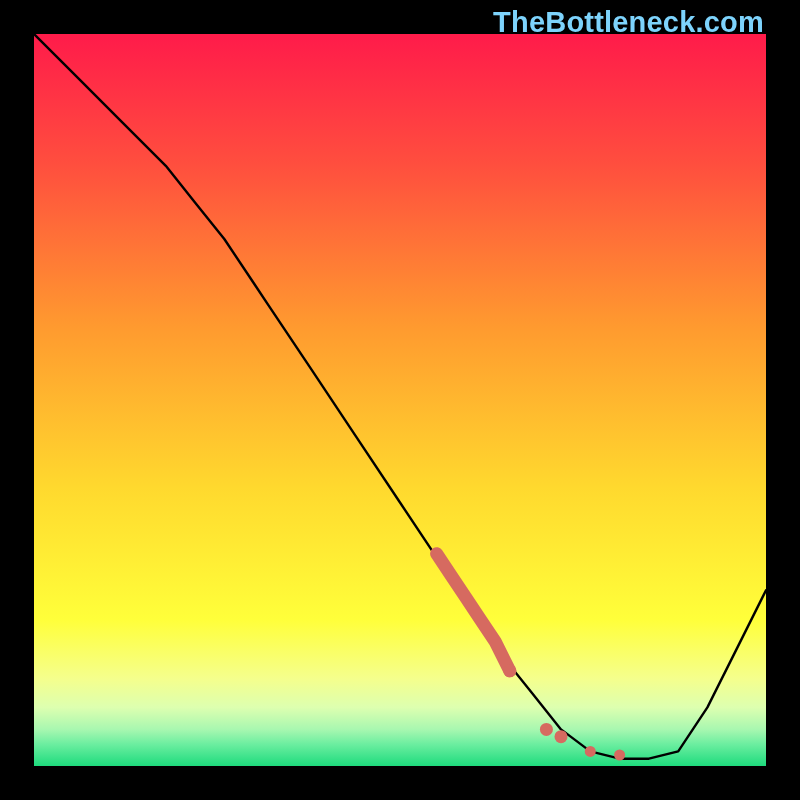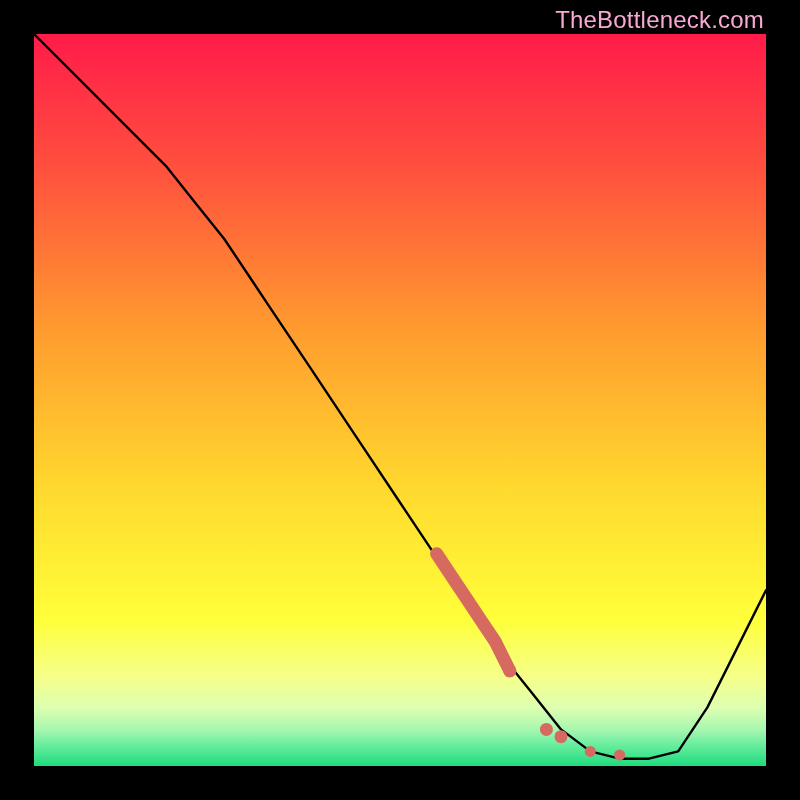--- a/index.html
+++ b/index.html
@@ -23,23 +23,23 @@
     position: absolute;
     left: 0;
     top: 0;
     width: 732px;
     height: 732px;
   }
   .watermark {
     position: absolute;
     top: 6px;
     right: 36px;
-    color: #f9a8d4;
-    font-size: 24px;
-    font-weight: 400;
+    color: #7dd3fc;
+    font-size: 29px;
+    font-weight: 700;
     letter-spacing: 0.2px;
   }
 </style>
 </head>
 <body>
 
 <div class="frame">
   <svg class="plot" viewBox="0 0 732 732" preserveAspectRatio="none">
     <defs>
       <linearGradient id="bg-grad" x1="0" y1="0" x2="0" y2="1">

